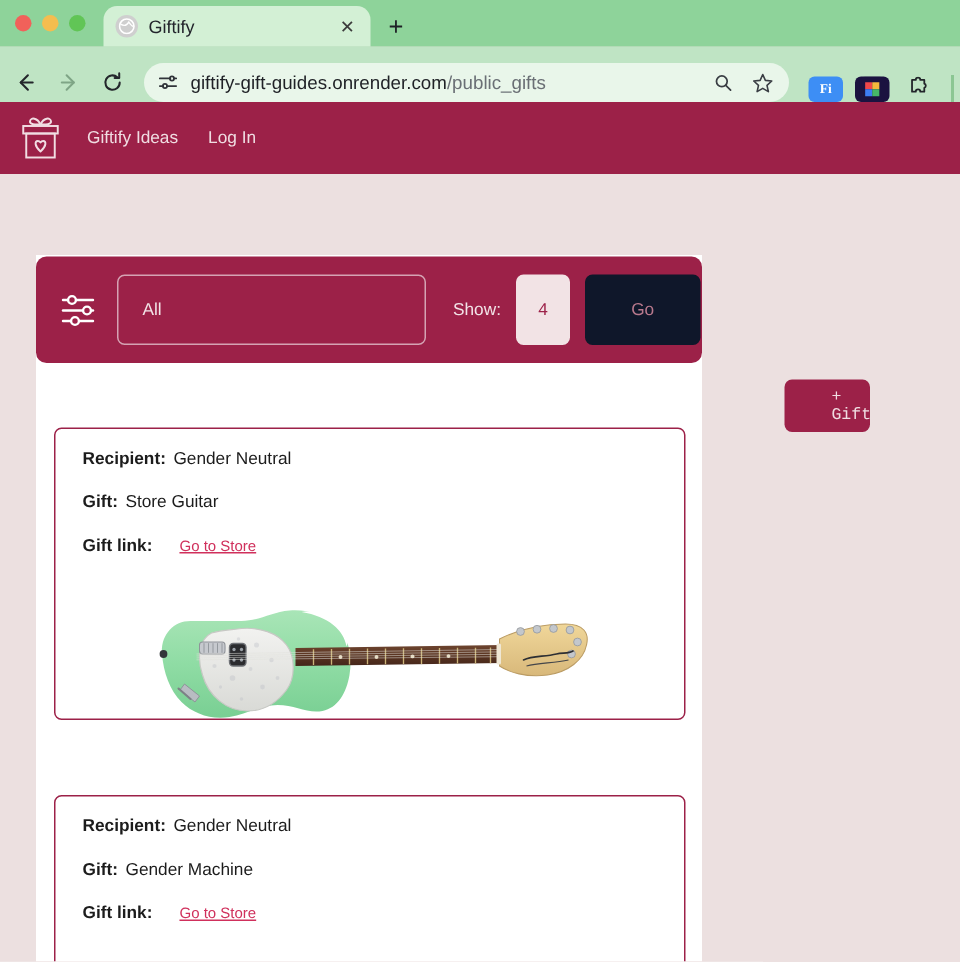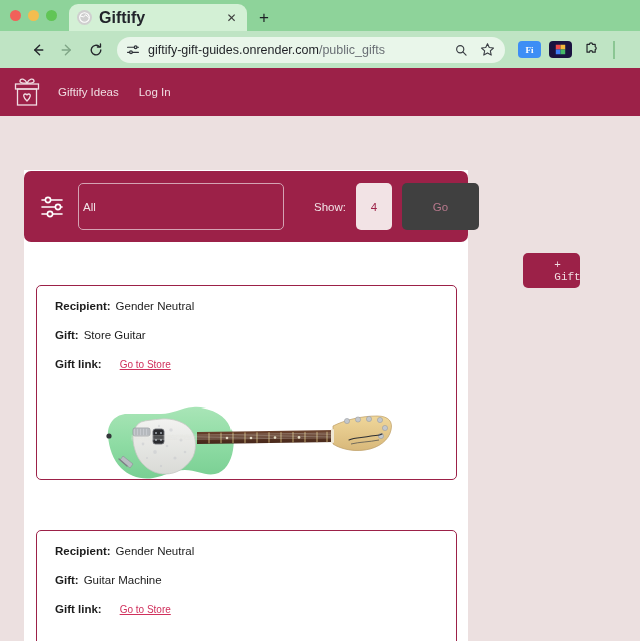--- a/index.html
+++ b/index.html
@@ -38,42 +38,41 @@
     position: relative;
   }
   .tab-favicon {
     width: 15px; height: 15px; border-radius: 50%;
     background: #cfcfcf;
     display: flex; align-items: center; justify-content: center;
     flex: 0 0 auto;
   }
   .tab-favicon svg { display: block; }
   .tab-title {
-    font-size: 16px; color: #22242b;
+    font-size: 12px; color: #22242b;
     white-space: nowrap; overflow: hidden; text-overflow: ellipsis;
     flex: 1 1 auto;
-    font-weight: bold;
   }
   .tab-close {
     width: 15px; height: 15px; flex: 0 0 auto;
     display: flex; align-items: center; justify-content: center;
     font-size: 12px; color: #3c3c3c; line-height: 1;
   }
   .newtab {
     width: 26px; height: 27px;
     display: flex; align-items: center; justify-content: center;
     font-size: 17px; color: #1d2025; line-height: 1;
     margin-left: 4px;
   }
 
   .toolbar {
     height: 37px;
     background: #bfe4c4;
-    display: flex; align-items: center;
-    padding: 0 25px;
+    display: flex; align-items: flex-end;
+    padding: 0 4px;
     gap: 3px;
   }
   .nav-btn {
     width: 26px; height: 26px;
     display: flex; align-items: center; justify-content: center;
     color: #23262b;
     flex: 0 0 auto;
   }
   .nav-btn.disabled { color: #7fa586; }
 
@@ -162,38 +161,38 @@
   }
   .sliders-icon { width: 30px; height: 28px; flex: 0 0 auto; }
   .select-box {
     width: 206px; height: 47px;
     border: 1px solid #d5a3b3;
     border-radius: 5px;
     background: transparent;
     color: #f2e3e7;
     font-size: 11.5px;
     display: flex; align-items: center;
-    padding-left: 4px;
+    padding-left: 16px;
     flex: 0 0 auto;
   }
   .show-label {
     color: #f2e3e7; font-size: 11.5px; flex: 0 0 auto;
-    margin-left: 20px;
+    margin-left: 8px;
   }
   .num-input {
     width: 36px; height: 47px;
     background: #f2e3e5;
     border: none; border-radius: 5px;
     color: #9c2148; font-size: 11.5px;
     display: flex; align-items: center; justify-content: center;
     flex: 0 0 auto;
   }
   .go-btn {
     width: 77px; height: 47px;
-    background: #404040;
+    background: #0f172a;
     border: none; border-radius: 5px;
     color: #b8798d; font-size: 11.5px;
     display: flex; align-items: center; justify-content: center;
     flex: 0 0 auto;
   }
 
   .add-gift-btn {
     position: absolute;
     right: 60px; top: 137px;
     width: 57px; height: 35px;
@@ -517,21 +516,21 @@
       </div>
 
       <div class="gift-card" id="card-1">
         <div class="card-meta">
           <div class="meta-row">
             <span class="lbl">Recipient:</span>
             <span>Gender Neutral</span>
           </div>
           <div class="meta-row">
             <span class="lbl">Gift:</span>
-            <span>Guitar Machine</span>
+            <span>Gender Machine</span>
           </div>
           <div class="meta-row link-row">
             <span class="lbl">Gift link:</span>
             <a class="store-link" href="#">Go to Store</a>
           </div>
         </div>
         <div class="card-img">
           <svg width="288" height="104" viewBox="0 0 288 104">
             <defs>
               <linearGradient id="pedalG" x1="0" y1="0" x2="0" y2="1">

